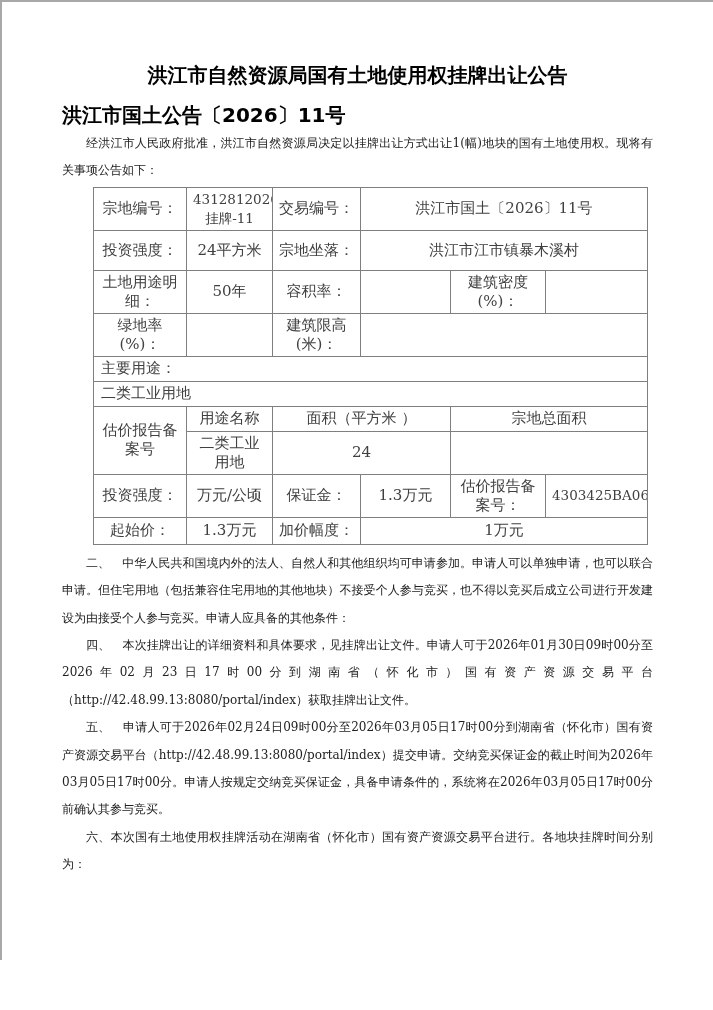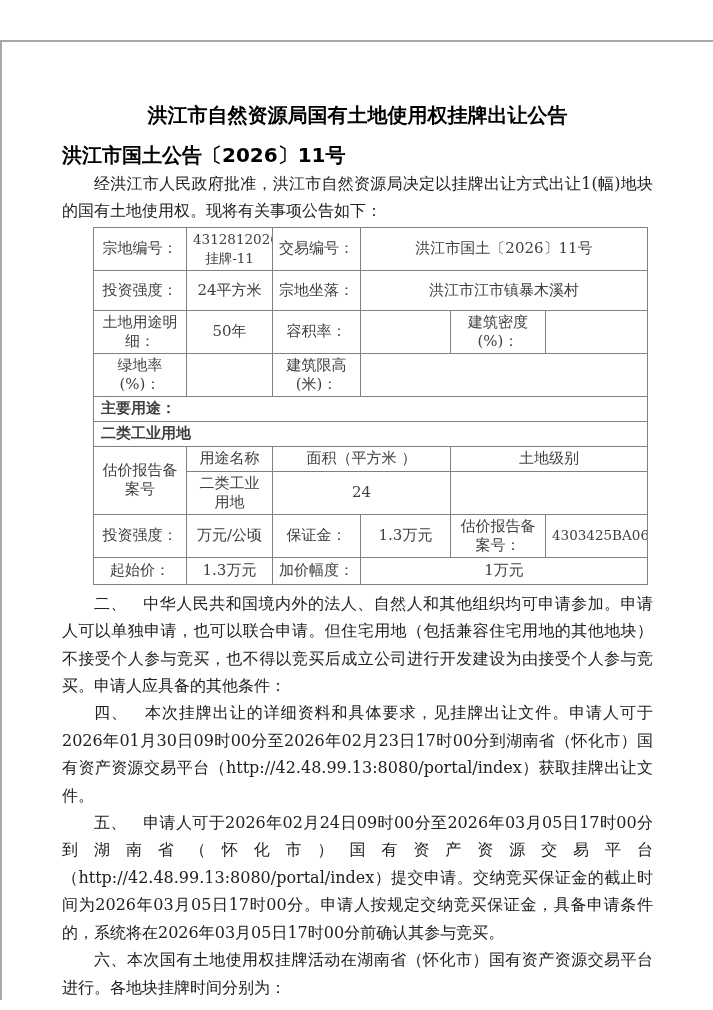--- a/index.html
+++ b/index.html
@@ -6,48 +6,47 @@
   .page {
     position:relative;
     width:713px; height:960px;
     box-sizing:border-box;
     background:#ffffff;
     border-top:2px solid #a8a8a8;
     border-left:2px solid #a8a8a8;
     overflow:hidden;
     font-family:"DejaVu Serif","Liberation Serif",serif;
     color:#212121;
-    margin-top:40px;
   }
   .content { position:absolute; left:60px; top:0; width:591px; }
   .title {
     margin:58px 0 0 0;
     text-align:center;
     font-family:"DejaVu Sans","Liberation Sans",sans-serif;
     font-weight:bold; font-size:20px; line-height:30px; color:#000;
   }
   .docnum {
     margin:10px 0 0 0;
     font-family:"DejaVu Sans","Liberation Sans",sans-serif;
     font-weight:bold; font-size:20px; line-height:30px; color:#000;
   }
-  p.body { margin:0; font-size:16px; line-height:27.4px; text-align:justify; text-indent:2em; overflow-wrap:break-word; }
+  p.body { margin:0; font-size:12px; line-height:27.4px; text-align:justify; text-indent:2em; overflow-wrap:break-word; }
   .intro { margin-top:16px; }
   table.parcel {
     border-collapse:collapse; table-layout:fixed;
     width:554px; margin:2px 0 0 31px;
     font-size:15px; color:#404040;
   }
   table.parcel td {
     border:1px solid #7f7f7f;
     text-align:center; vertical-align:middle;
     padding:2px 6px; line-height:19px;
     overflow:hidden;
   }
-  table.parcel td.tl { text-align:left; padding-left:7px;font-weight:bold; }
+  table.parcel td.tl { text-align:left; padding-left:7px; }
   td[data-name="parcel-no-value"] { font-size:13.5px; padding:1px; }
   td[data-name="valuation-no-value"] { font-size:13.5px; padding:1px; letter-spacing:0; }
   .after-table { margin-top:5px; }
 </style>
 </head>
 <body>
 
 <div class="page" data-name="document-page">
   <div class="content" data-name="document-content">
 
@@ -95,21 +94,21 @@
         <tr style="height:25px" data-name="table-row-main-use-label">
           <td colspan="6" class="tl" data-name="main-use-label">主要用途：</td>
         </tr>
         <tr style="height:25px" data-name="table-row-main-use-value">
           <td colspan="6" class="tl" data-name="main-use-value">二类工业用地</td>
         </tr>
         <tr style="height:25px" data-name="table-row-use-detail-header">
           <td rowspan="2" data-name="use-detail-label">估价报告备案号</td>
           <td data-name="use-name-header">用途名称</td>
           <td colspan="2" data-name="area-header">面积（平方米 ）</td>
-          <td colspan="2" data-name="land-grade-header">土地级别</td>
+          <td colspan="2" data-name="land-grade-header">宗地总面积</td>
         </tr>
         <tr style="height:39px" data-name="table-row-use-detail-value">
           <td data-name="use-name-value">二类工业用地</td>
           <td colspan="2" data-name="use-area-value">24</td>
           <td colspan="2" data-name="land-grade-value"></td>
         </tr>
         <tr style="height:38px" data-name="table-row-investment-deposit">
           <td data-name="investment-label">投资强度：</td>
           <td data-name="investment-value">万元/公顷</td>
           <td data-name="deposit-label">保证金：</td>

